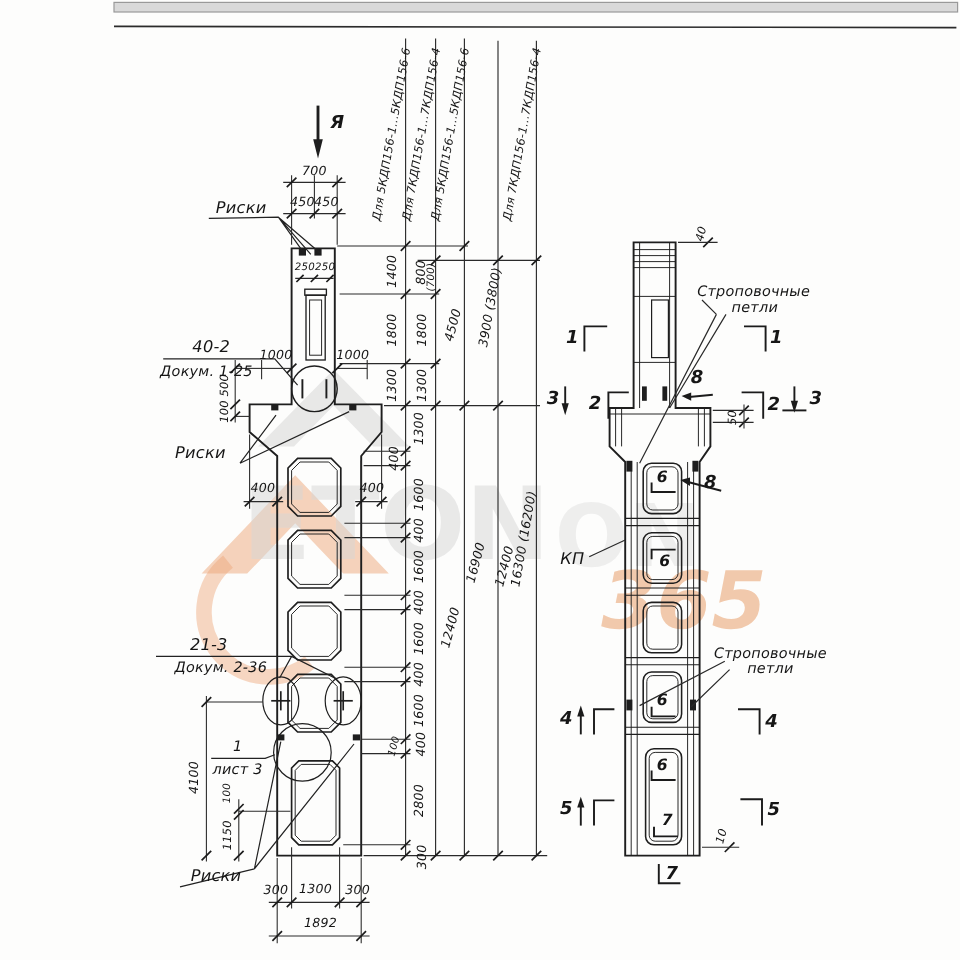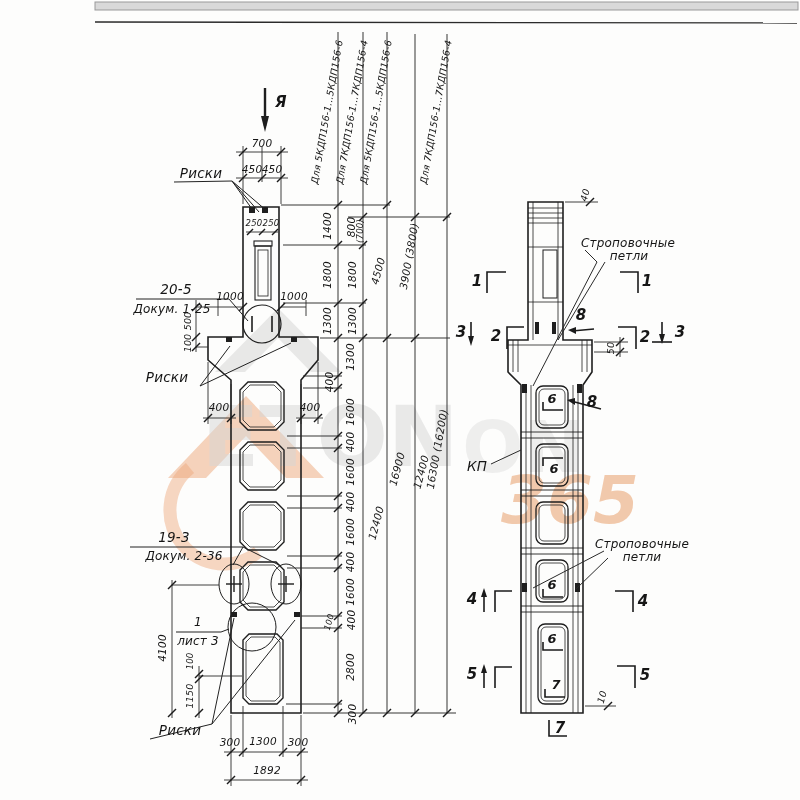--- a/index.html
+++ b/index.html
@@ -306,30 +306,30 @@
   </g>
 </svg>
 
 <div class="lbl sec" style="left:281px;top:102px">Я</div>
 <div class="lbl s10" style="left:262px;top:143px">700</div>
 <div class="lbl s10" style="left:252px;top:169px">450</div>
 <div class="lbl s10" style="left:272px;top:169px">450</div>
 <div class="lbl s8" style="left:254px;top:223px">250</div>
 <div class="lbl s8" style="left:271px;top:223px">250</div>
 <div class="lbl note" style="left:201px;top:174px">Риски</div>
-<div class="lbl note" style="left:176px;top:290px">20-5</div>
+<div class="lbl note" style="left:176px;top:290px">40-2</div>
 <div class="lbl n12" style="left:172px;top:309px">Докум. 1-25</div>
 <div class="lbl note" style="left:167px;top:378px">Риски</div>
 <div class="lbl s10" style="left:230px;top:296px">1000</div>
 <div class="lbl s10" style="left:294px;top:296px">1000</div>
 <div class="lbl s9 r90" style="left:188px;top:321px">500</div>
 <div class="lbl s9 r90" style="left:188px;top:343px">100</div>
 <div class="lbl s10" style="left:219px;top:407px">400</div>
 <div class="lbl s10" style="left:310px;top:407px">400</div>
-<div class="lbl note" style="left:174px;top:538px">19-3</div>
+<div class="lbl note" style="left:174px;top:538px">21-3</div>
 <div class="lbl n12" style="left:184px;top:556px">Докум. 2-36</div>
 <div class="lbl n12" style="left:198px;top:622px">1</div>
 <div class="lbl n12" style="left:198px;top:641px">лист 3</div>
 <div class="lbl s10 r90" style="left:162px;top:648px">4100</div>
 <div class="lbl s8 r90" style="left:190px;top:661px">100</div>
 <div class="lbl s9 r90" style="left:190px;top:696px">1150</div>
 <div class="lbl note" style="left:180px;top:731px">Риски</div>
 <div class="lbl s10" style="left:230px;top:742px">300</div>
 <div class="lbl s10" style="left:263px;top:741px">1300</div>
 <div class="lbl s10" style="left:298px;top:742px">300</div>

